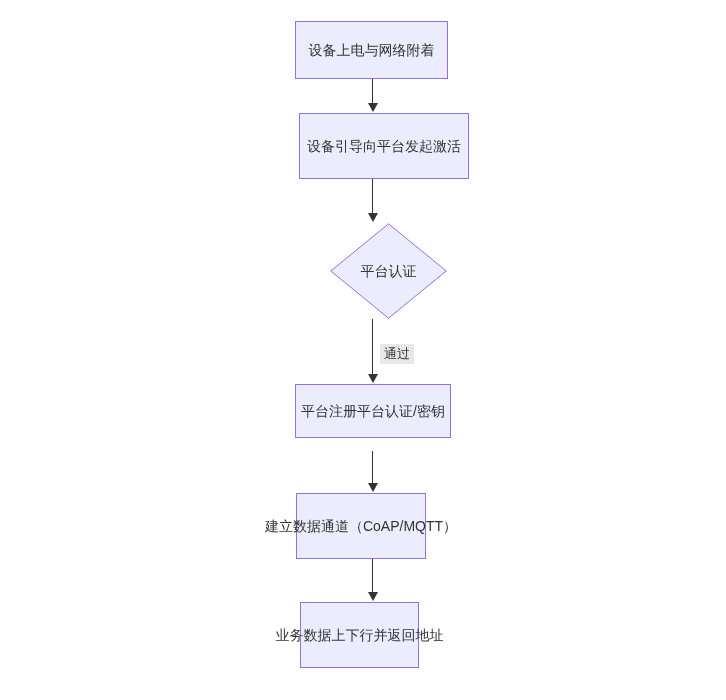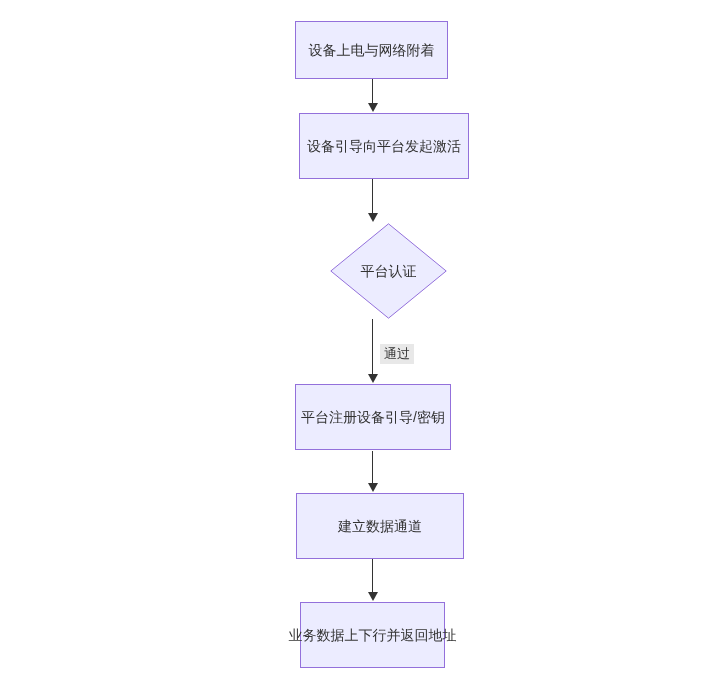--- a/index.html
+++ b/index.html
@@ -118,37 +118,38 @@
     </svg>
     <span class="line">平台认证</span>
   </div>
 
   <div class="edge" style="top:319px; height:64px;">
     <div class="edge-line"></div>
     <div class="arrowhead"></div>
   </div>
   <div class="edge-label" style="left:345px; top:344px;margin-left:35px;">通过</div>
 
-  <div class="node rect" style="left:295px; top:384px; width:156px; height:66px;">
+  <div class="node rect" style="left:295px; top:384px; width:156px; height:54px;">
     <span class="line">平台注册</span>
-    <span class="line">设备引导/密钥</span>
+    <span class="line">平台认证/密钥</span>
   </div>
 
   <div class="edge" style="top:451px; height:41px;">
     <div class="edge-line"></div>
     <div class="arrowhead"></div>
   </div>
 
-  <div class="node rect" style="left:296px; top:493px; width:168px; height:66px;">
+  <div class="node rect" style="left:296px; top:493px; width:130px; height:66px;">
     <span class="line">建立数据通道</span>
+    <span class="line">（CoAP/MQTT）</span>
   </div>
 
   <div class="edge" style="top:559px; height:42px;">
     <div class="edge-line"></div>
     <div class="arrowhead"></div>
   </div>
 
-  <div class="node rect" style="left:300px; top:602px; width:145px; height:66px;">
+  <div class="node rect" style="left:300px; top:602px; width:119px; height:66px;">
     <span class="line">业务数据上下行</span>
     <span class="line">并返回地址</span>
   </div>
 
 </div>
 
 </body></html>

